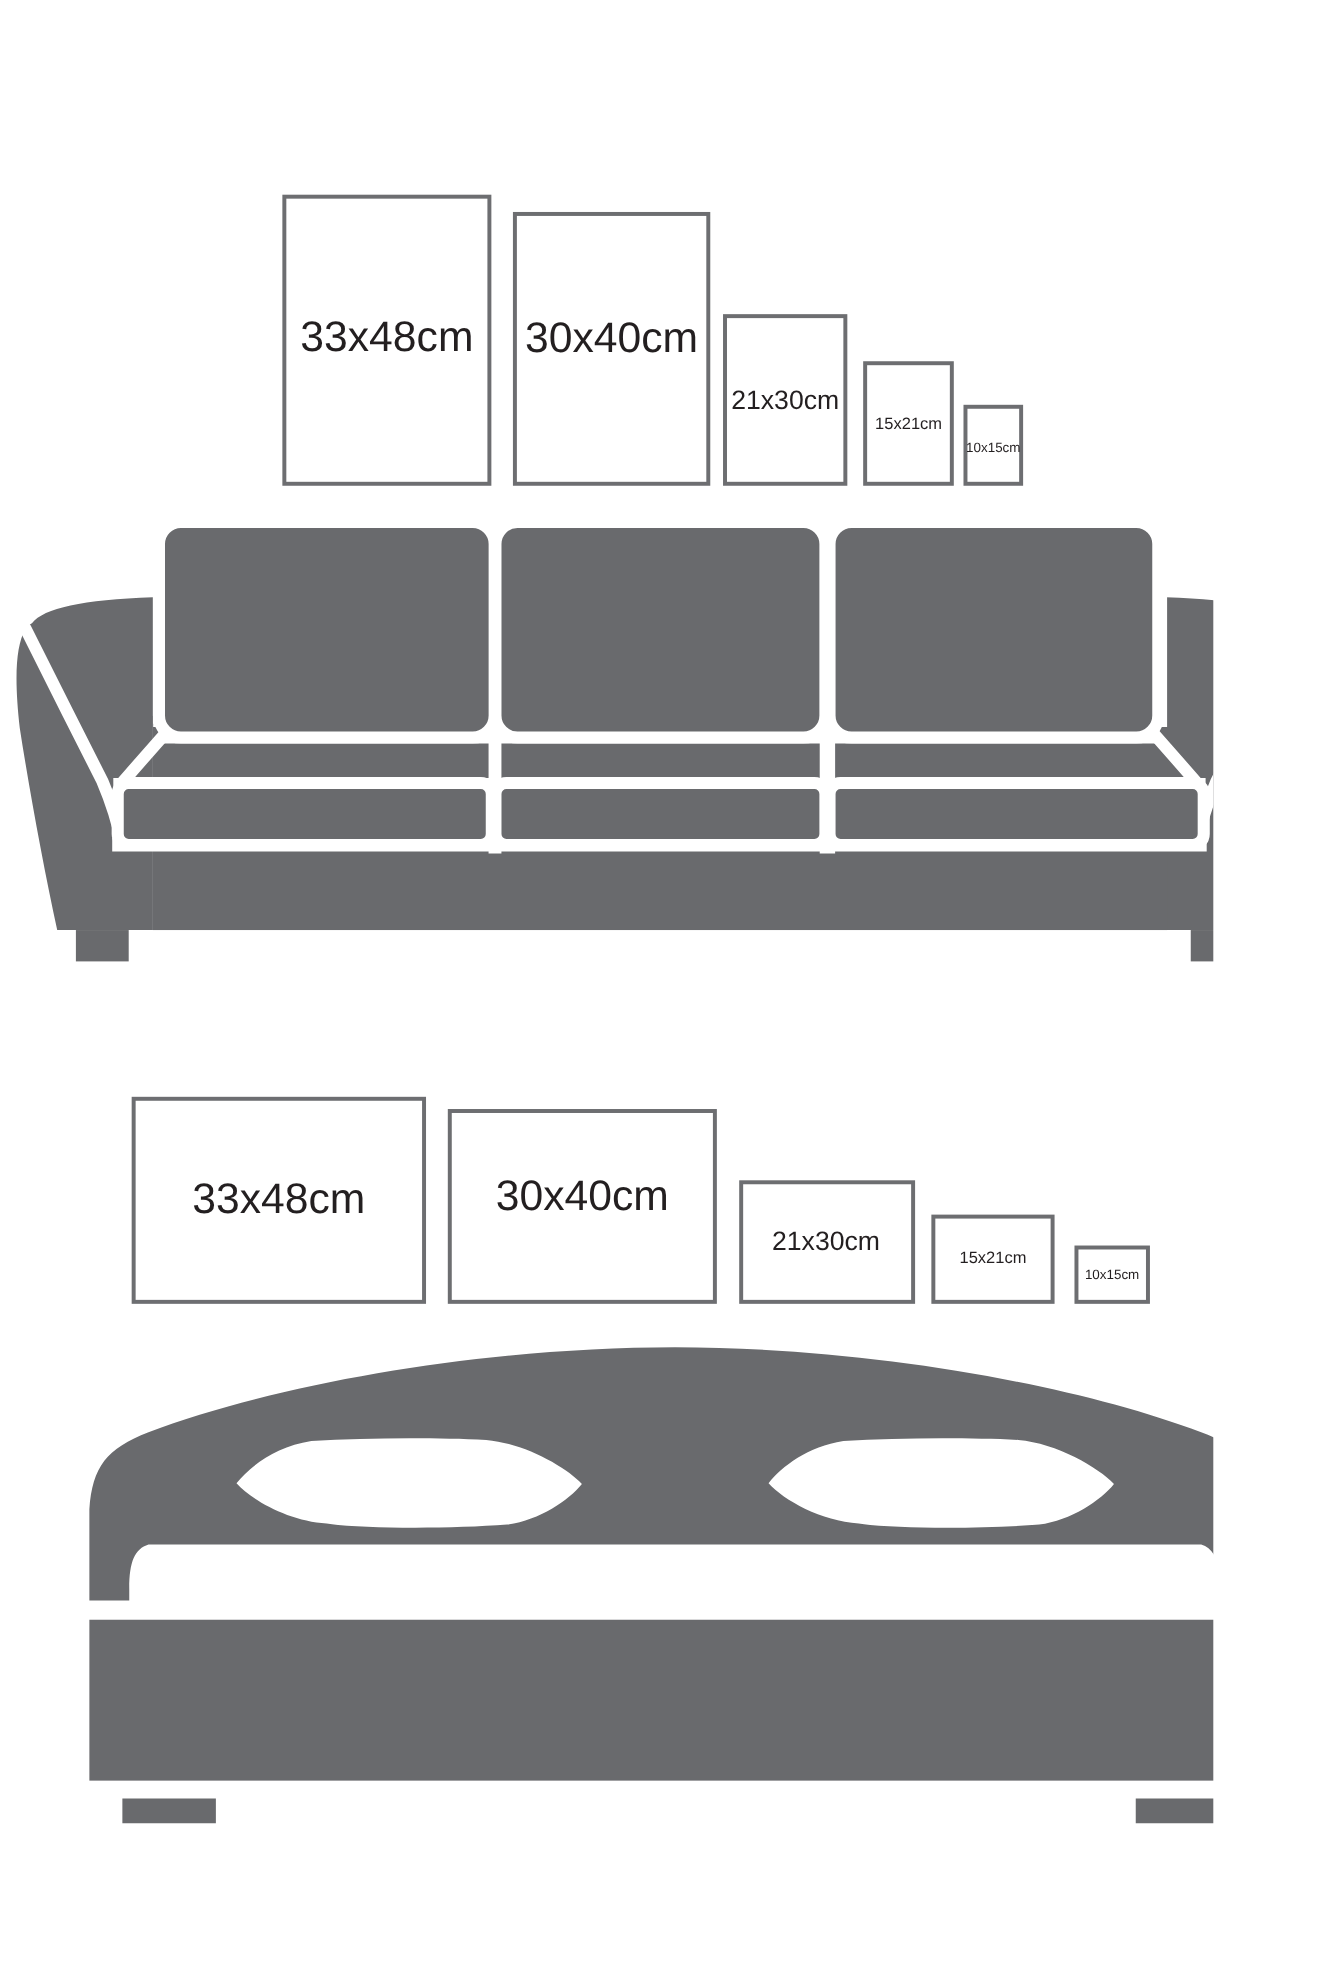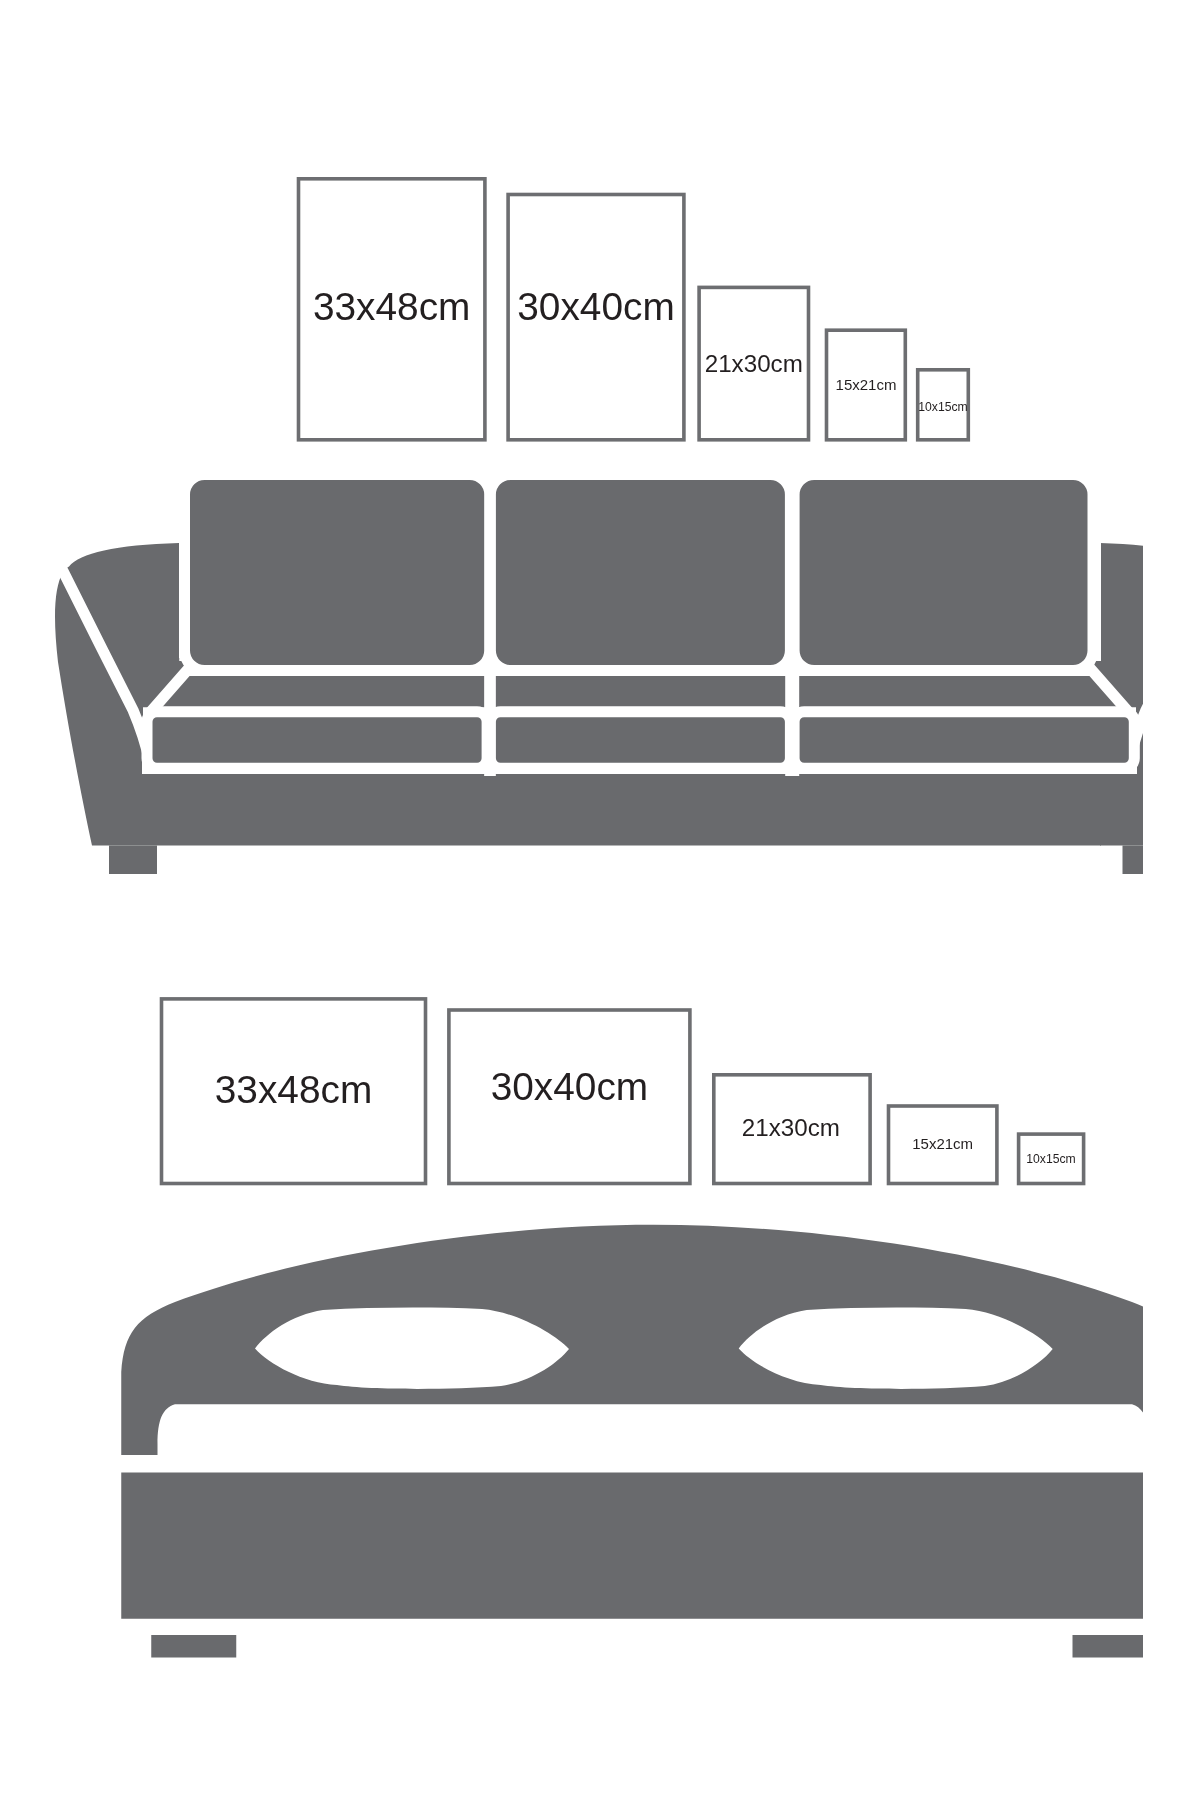--- a/index.html
+++ b/index.html
@@ -1,16 +1,16 @@
 <!DOCTYPE html>
 <html><head>
 <meta charset="utf-8">
 <style>
   html,body{margin:0;padding:0;background:#ffffff;}
-  .page{width:1103px;height:1800px;position:relative;overflow:hidden;margin-left:40px;}
+  .page{width:1103px;height:1800px;position:relative;overflow:hidden;}
   text{font-family:"Liberation Sans", sans-serif;fill:#231f20;}
 </style>
 </head>
 <body>
 <div class="page">
 <svg width="1200" height="1800" viewBox="0 0 1200 1800">
 
 <rect x="258.5" y="178.8" width="186.4" height="261" fill="#ffffff" stroke="#6d6e71" stroke-width="3.6"></rect>
 
 <text x="351.7" y="319.5" font-size="38.8" text-anchor="middle">33x48cm</text>

